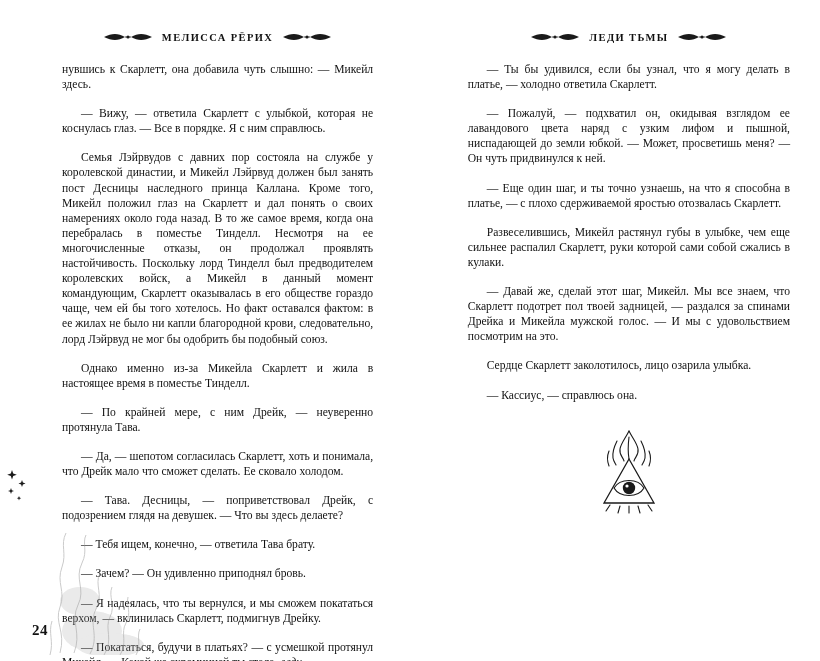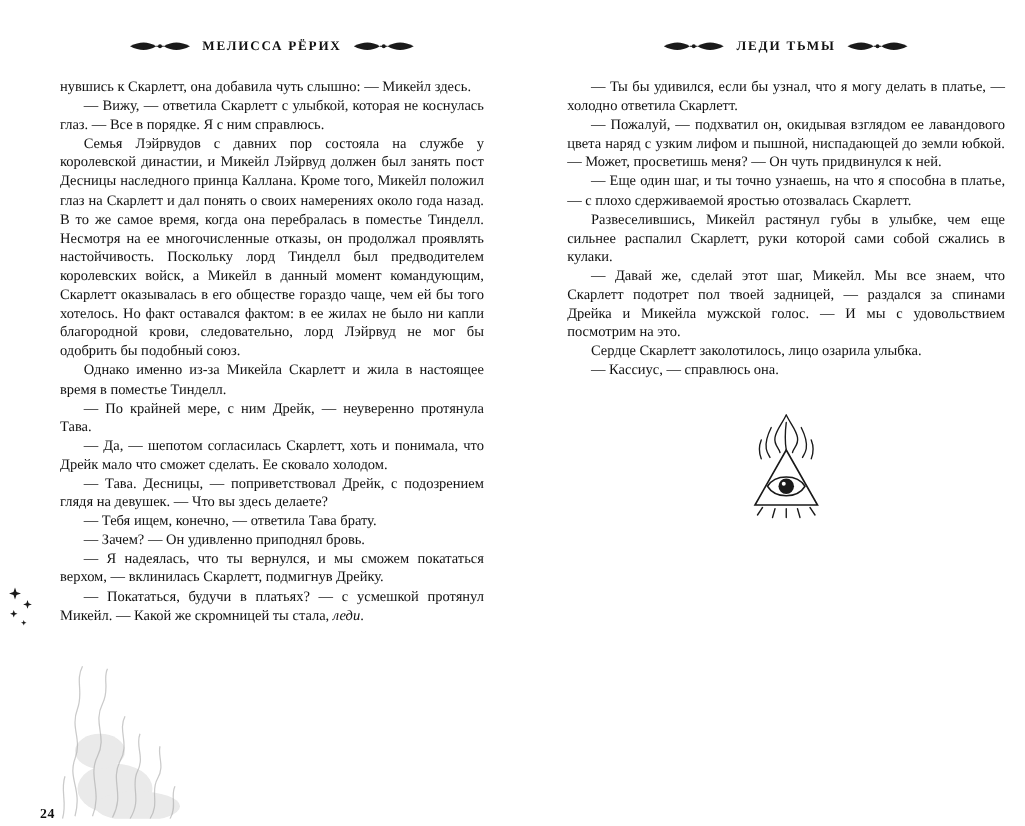--- a/index.html
+++ b/index.html
@@ -64,34 +64,34 @@
   }
   .text {
     font-size: 11.6px;
     line-height: 15.1px;
     text-align: justify;
     text-justify: inter-word;
     hyphens: auto;
     color: #111;
   }
   .text p {
-    margin: 0;
+    margin: 14px;
     text-indent: 19px;
   }
   .text p.noindent {
     text-indent: 0;
   }
   .text p em {
     font-style: italic;
   }
   .folio {
     position: absolute;
     left: 32px;
-    bottom: 4px;
-    font-size: 11px;
+    bottom: 22px;
+    font-size: 15px;
     font-weight: bold;
     color: #111;
     letter-spacing: 0.5px;
   }
   
   .smoke {
     position: absolute;
     left: 40px;
     bottom: 6px;
     width: 130px;

